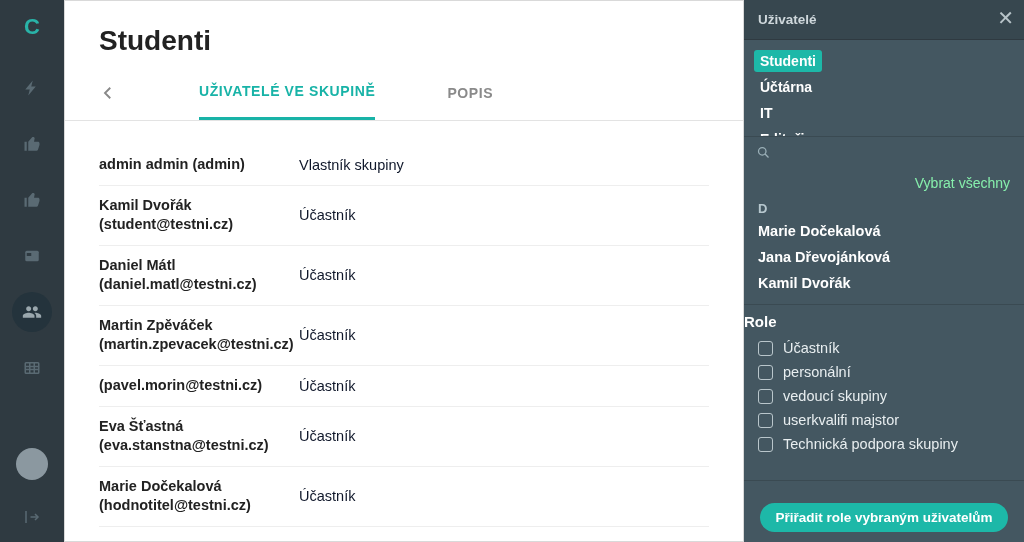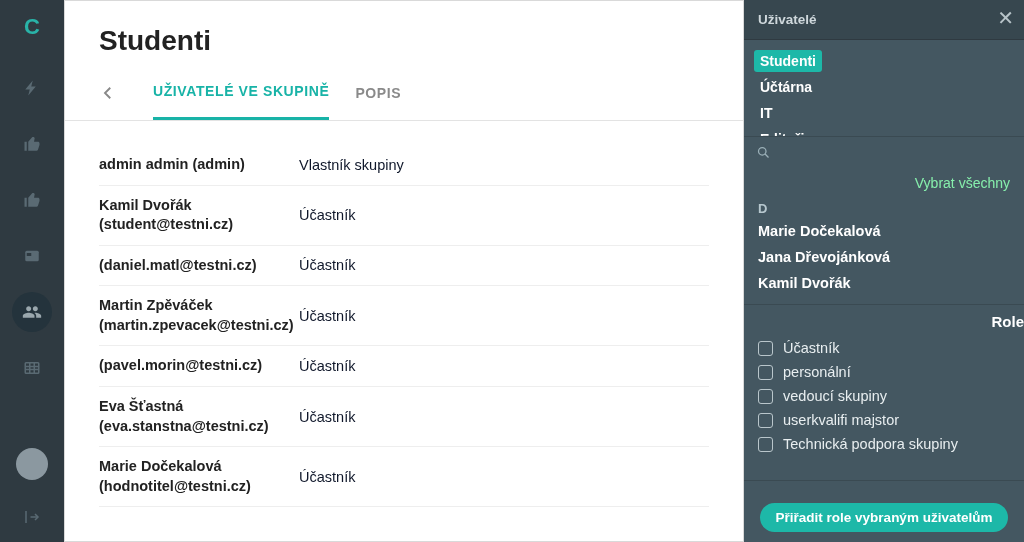--- a/index.html
+++ b/index.html
@@ -74,20 +74,21 @@
   }
   .tabs .tab {
     font-size: 14px;
     letter-spacing: 0.6px;
     font-weight: 600;
     color: #8a8a8a;
     height: 100%;
     display: flex;
     align-items: center;
     cursor: pointer;
+    margin-left: 46px;
   }
   .tabs .tab.active {
     color: #18b3a7;
     border-bottom: 3px solid #18b3a7;
   }
 
   .member-list {
     flex: 1;
     overflow-y: auto;
     padding: 24px 34px 0;
@@ -214,21 +215,21 @@
     cursor: pointer;
   }
 
   .roles-section {
     border-top: 1px solid #3a4a52;
     flex: 1;
     overflow-y: auto;
     padding-bottom: 8px;
   }
   .roles-header {
-    text-align: right;
+    text-align: left;
     font-weight: 700;
     font-size: 15px;
     padding: 8px 0 6px;
     color: #fff;
   }
   .role-item {
     display: flex;
     align-items: center;
     gap: 10px;
     padding: 4px 14px;
@@ -354,20 +355,21 @@
     </div>
     <div class="member-row">
       <div class="name-col">
         <div>Kamil Dvořák</div>
         <div class="sub">(student@testni.cz)</div>
       </div>
       <div class="role-col">Účastník</div>
     </div>
     <div class="member-row">
       <div class="name-col">
+        <div>Daniel Mátl</div>
         <div class="sub">(daniel.matl@testni.cz)</div>
       </div>
       <div class="role-col">Účastník</div>
     </div>
     <div class="member-row">
       <div class="name-col">
         <div>Martin Zpěváček</div>
         <div class="sub">(martin.zpevacek@testni.cz)</div>
       </div>
       <div class="role-col">Účastník</div>

